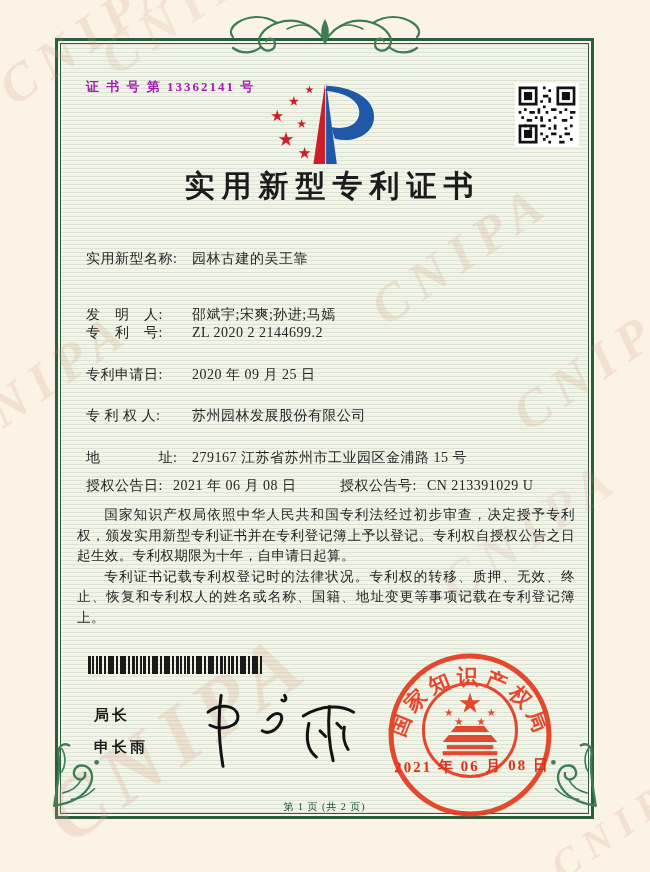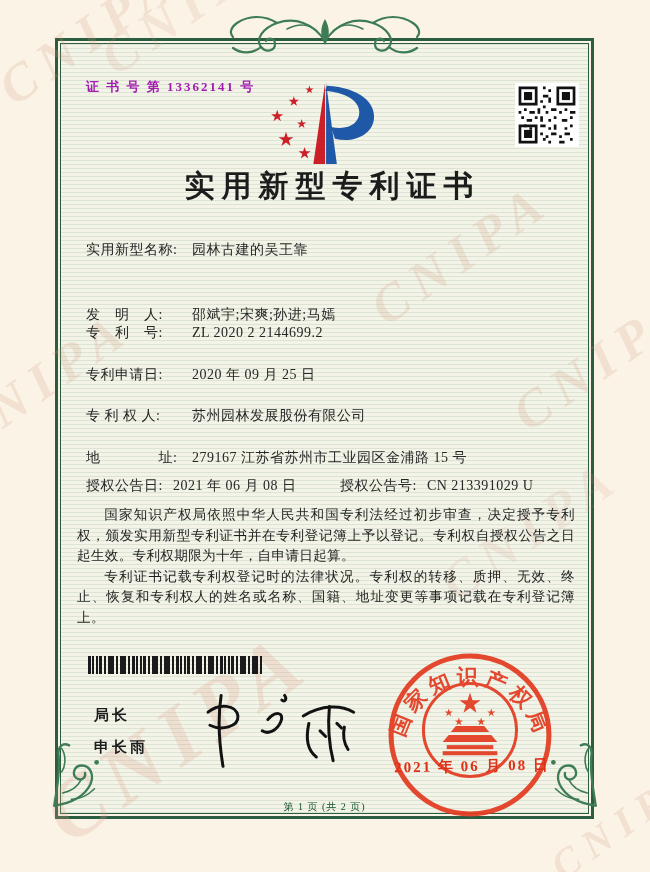--- a/index.html
+++ b/index.html
@@ -31,21 +31,21 @@
   
   .content{position:absolute;inset:0;z-index:4;}
   .cert-no{position:absolute;left:86px;top:78px;font-size:13px;letter-spacing:2px;color:#a21caf;font-weight:bold;}
   .logo{position:absolute;left:263px;top:80px;width:132px;height:86px;}
   .qr{position:absolute;left:515px;top:83px;width:64px;height:64px;}
   .title{position:absolute;left:55px;top:166px;width:539px;text-align:center;
     font-size:30px;font-weight:700;letter-spacing:7px;color:#1c1c1c;margin-left:8px;}
   .row{position:absolute;left:86px;font-size:14px;color:#262626;letter-spacing:.5px;white-space:nowrap;}
   .row .lab{display:inline-block;min-width:100px;}
   .row .val{margin-left:6px;}
-  .r1{top:241px;} .r2{top:283px;margin-top:23px;} .r3{top:324px;} .r4{top:366px;} .r5{top:407px;} .r6{top:449px;} .r7{top:477px;}
+  .r1{top:250px;} .r2{top:283px;margin-top:23px;} .r3{top:324px;} .r4{top:366px;} .r5{top:407px;} .r6{top:449px;} .r7{top:477px;}
   .pair2{position:absolute;left:254px;white-space:nowrap;}
   .paras{position:absolute;left:77px;top:505px;width:498px;font-size:13.6px;
     line-height:20.5px;color:#1f1f1f;letter-spacing:.3px;text-align:justify;}
   .paras p{margin:0;text-indent:2em;}
   .barcode{position:absolute;left:88px;top:656px;width:176px;height:18px;
     background-image:
       repeating-linear-gradient(90deg,#1a1a1a 0 2px,rgba(0,0,0,0) 2px 4px),
       repeating-linear-gradient(90deg,#1a1a1a 0 3px,rgba(0,0,0,0) 3px 11px);}
   .signer-title{position:absolute;left:94px;top:706px;font-family:"Liberation Sans","DejaVu Sans",sans-serif;
     font-weight:600;font-size:15px;letter-spacing:3px;color:#1d1d1d;}

